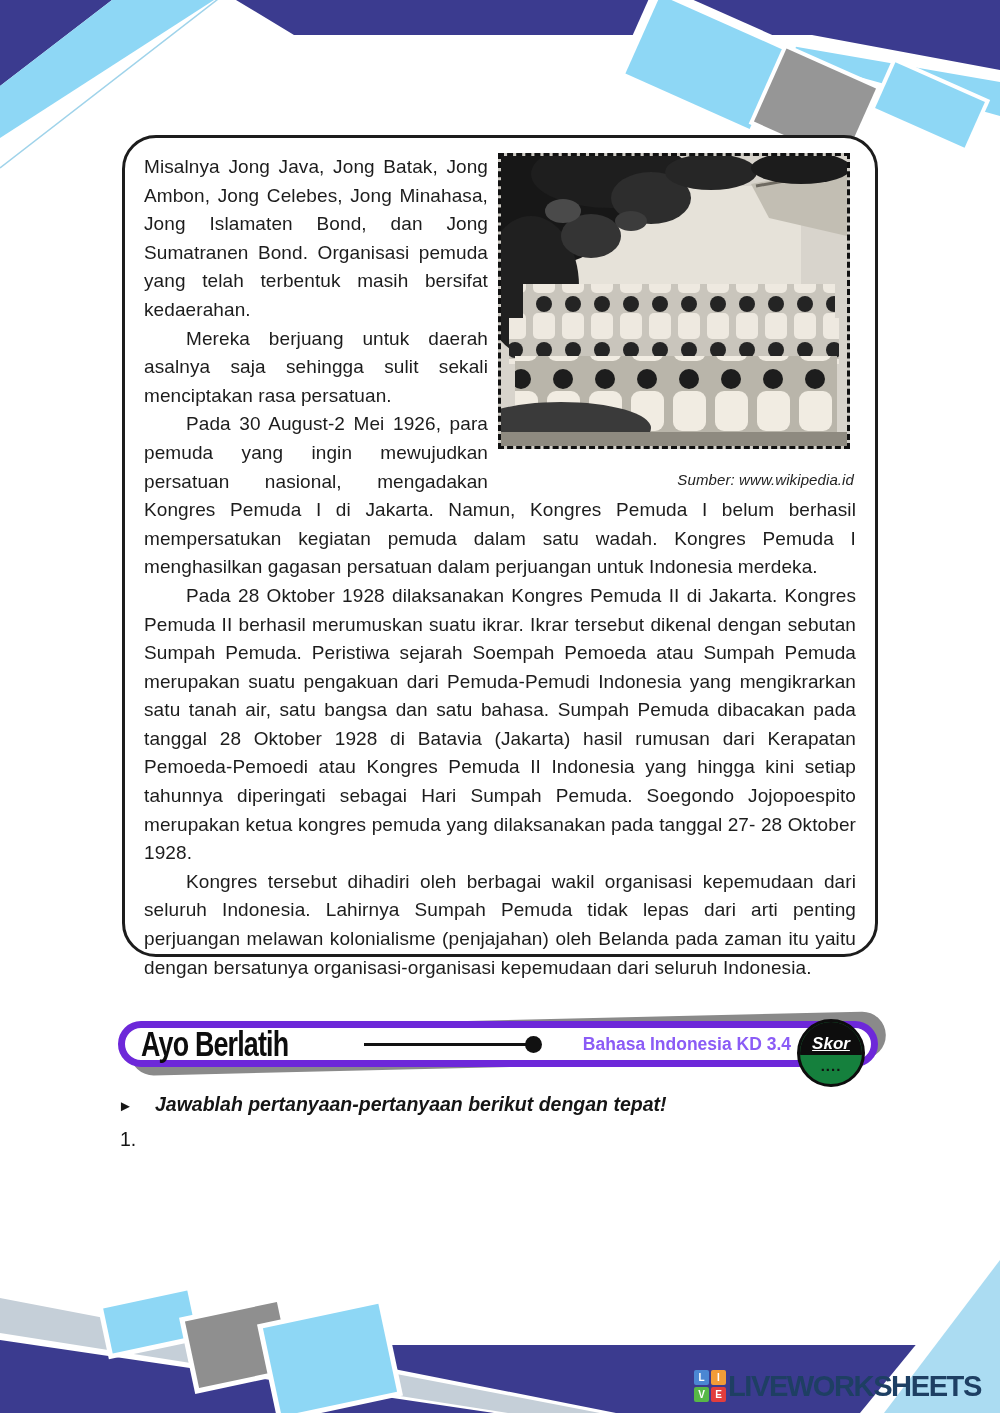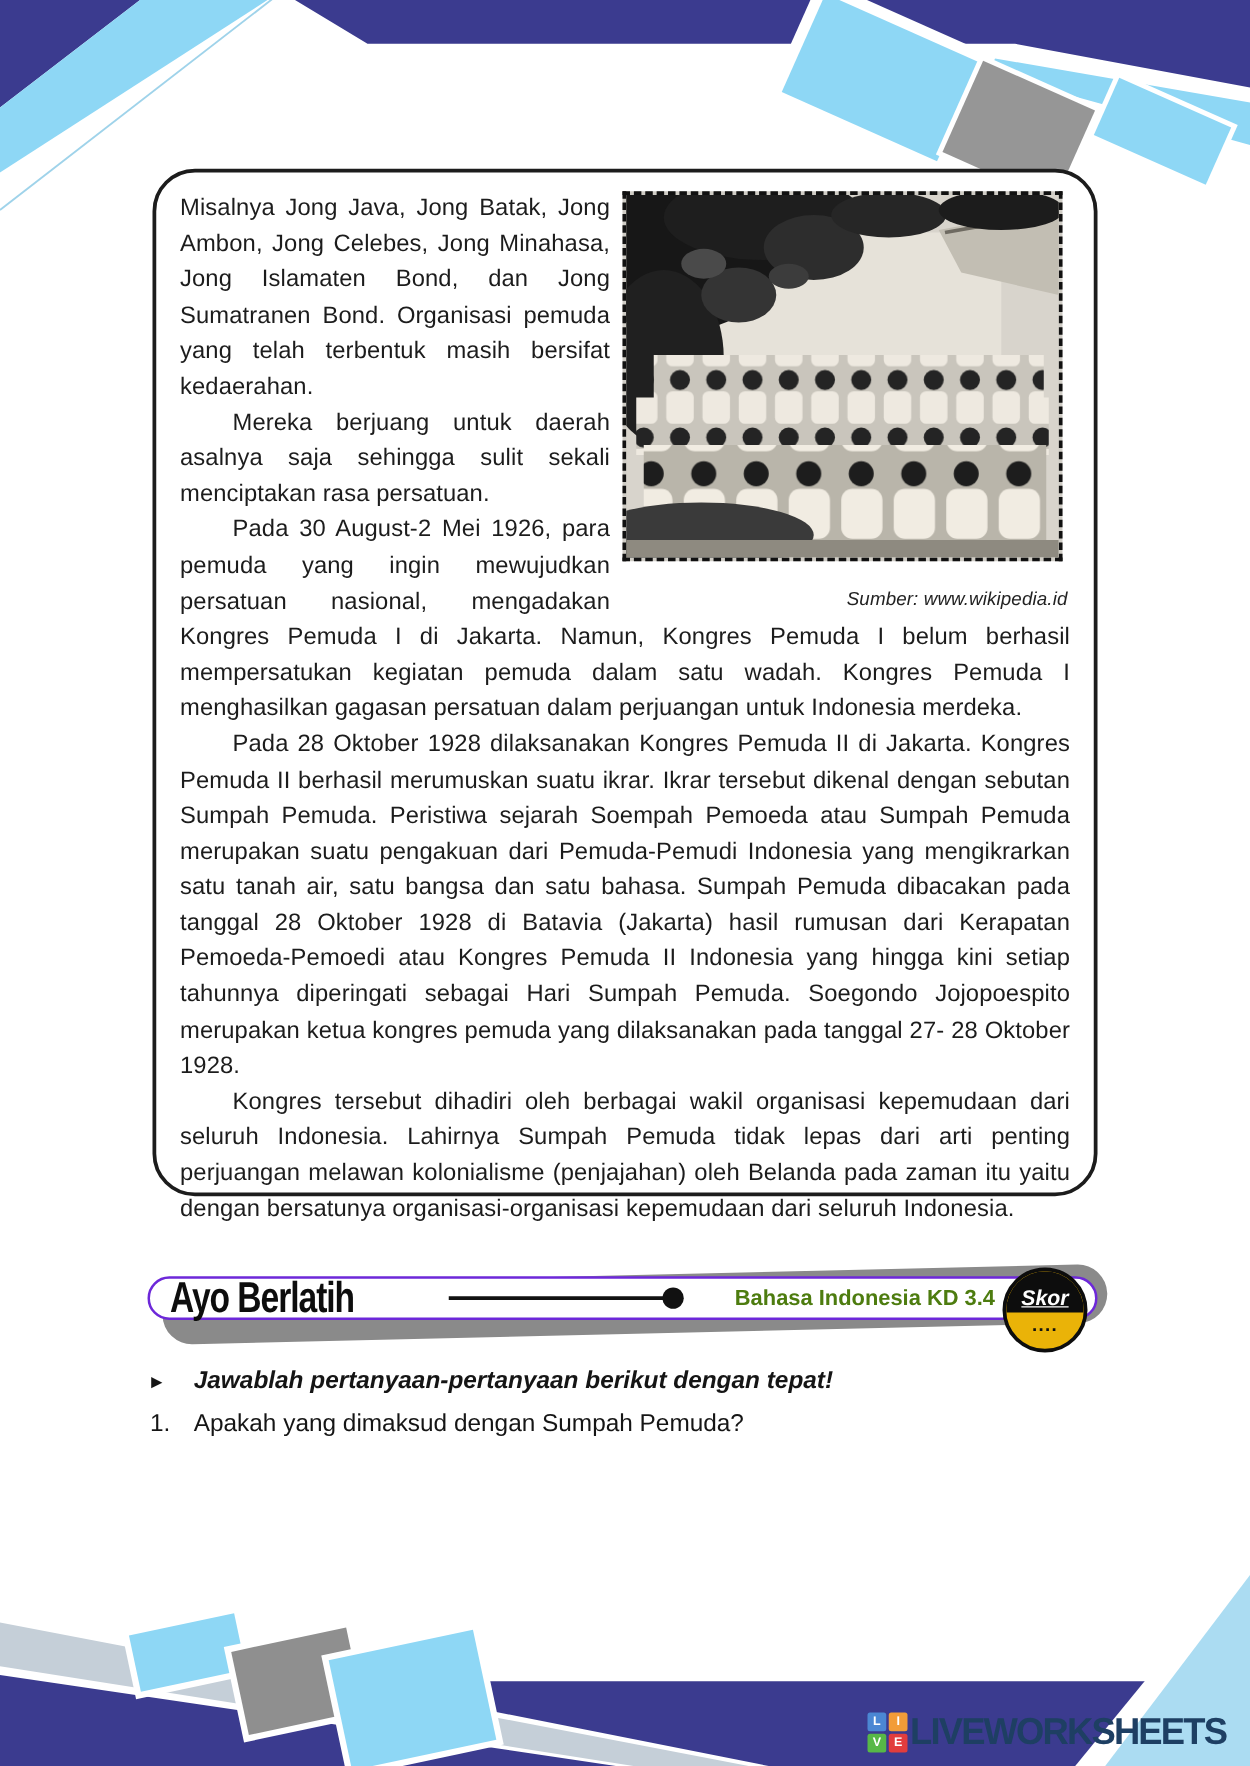--- a/index.html
+++ b/index.html
@@ -16,29 +16,29 @@
   .article p.ind{text-indent:42px;}
   .photo-float{float:right;width:358px;margin-left:10px;}
   .photo-frame{border:3px dashed #111;width:346px;height:290px;box-sizing:content-box;background:#cfccc5;}
   .photo-frame svg{display:block;}
   .photo-caption{text-align:right;font-style:italic;font-size:15px;color:#222;margin-top:22px;padding-right:2px;line-height:18px;}
 
   
   .banner{position:absolute;left:118px;top:1021px;width:760px;height:48px;z-index:2;}
   .banner-shadow{position:absolute;left:12px;top:7px;width:756px;height:47px;background:#8a8a8a;
     border-radius:26px;transform:rotate(-1.35deg);transform-origin:40px 24px;}
-  .banner-body{position:absolute;left:0;top:0;right:0;height:35px;background:#fff;border:2px solid #6d28d9;
+  .banner-body{position:absolute;left:0;top:0;right:0;height:46px;background:#fff;border:7px solid #6d28d9;
     border-radius:26px;display:flex;align-items:center;box-sizing:border-box;padding:0 80px 0 16px;}
   .banner-title{font-weight:bold;font-size:32px;letter-spacing:-1px;white-space:nowrap;color:#0d0d0d;
     transform:scaleX(0.84) scaleY(1.08);transform-origin:left center;}
   .banner-line{position:relative;width:238px;height:3px;background:#111;margin-left:48px;}
   .banner-line::after{content:"";position:absolute;right:-8px;top:-7px;width:17px;height:17px;border-radius:50%;background:#111;}
-  .banner-subject{font-weight:bold;font-size:17.5px;margin-left:13px;white-space:nowrap;color:#4d7c0f;padding-left:36px;}
+  .banner-subject{font-weight:bold;font-size:17.5px;margin-left:13px;white-space:nowrap;color:#8b5cf6;padding-left:36px;}
   .skor-badge{position:absolute;right:6px;top:-9px;width:62px;height:62px;border-radius:50%;
-    border:3px solid #0d0d0d;background:#eab308;overflow:hidden;}
+    border:3px solid #0d0d0d;background:#15803d;overflow:hidden;}
   .skor-top{height:33px;background:#0d0d0d;color:#fff;display:flex;align-items:flex-end;justify-content:center;
     font-style:italic;font-weight:bold;font-size:17px;text-decoration:underline;padding-bottom:1px;box-sizing:border-box;}
   .skor-dots{text-align:center;font-weight:bold;font-size:15px;letter-spacing:1px;color:#111;line-height:22px;}
 
   
   .exercise{position:absolute;left:118px;top:1092px;width:762px;z-index:2;color:#151515;}
   .ex-instr{display:flex;align-items:flex-start;font-weight:bold;font-style:italic;font-size:19.5px;line-height:24px;}
   .ex-arrow{font-style:normal;font-size:15px;width:37px;flex:0 0 37px;padding-top:2px;}
   .ex-q{display:flex;align-items:flex-start;font-size:19.5px;line-height:24px;margin-top:9px;}
   .ex-num{width:37px;flex:0 0 37px;padding-left:2px;box-sizing:border-box;}
@@ -168,21 +168,20 @@
     </div>
   </div>
 
   <div class="exercise">
     <div class="ex-instr">
       <span class="ex-arrow">►</span>
       <span>Jawablah pertanyaan-pertanyaan berikut dengan tepat!</span>
     </div>
     <div class="ex-q">
       <span class="ex-num">1.</span>
-      <span>Apakah yang dimaksud dengan Sumpah Pemuda?</span>
     </div>
   </div>
 
   <div class="lw-logo">
     <div class="lw-squares">
       <span class="lw-sq l">L</span>
       <span class="lw-sq i">I</span>
       <span class="lw-sq v">V</span>
       <span class="lw-sq e">E</span>
     </div>

